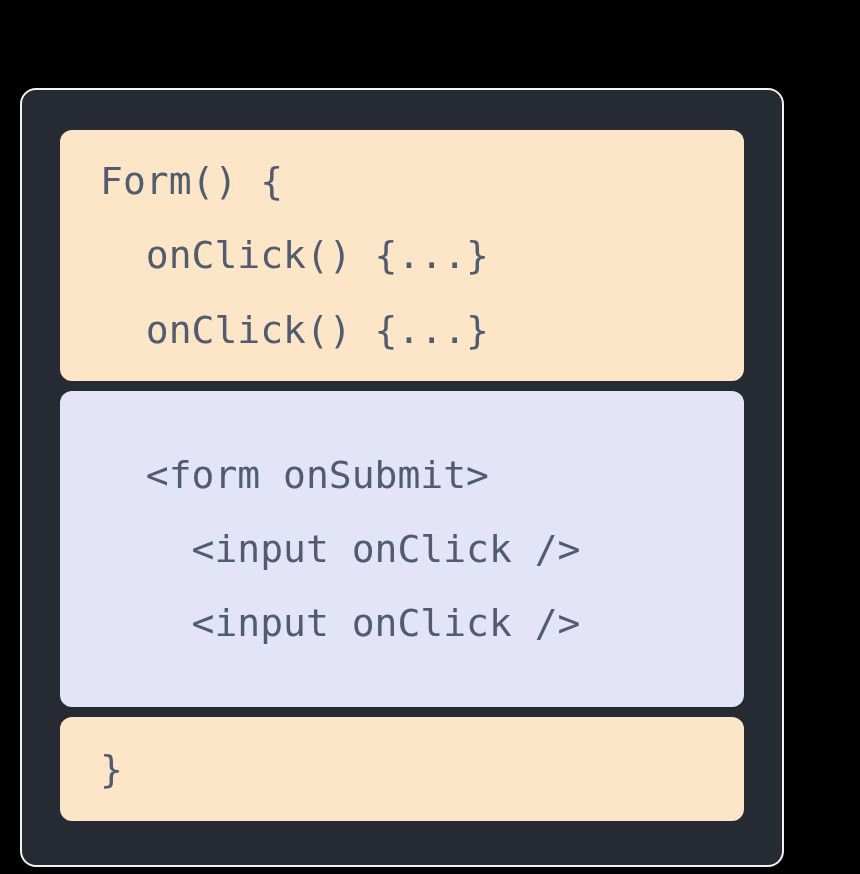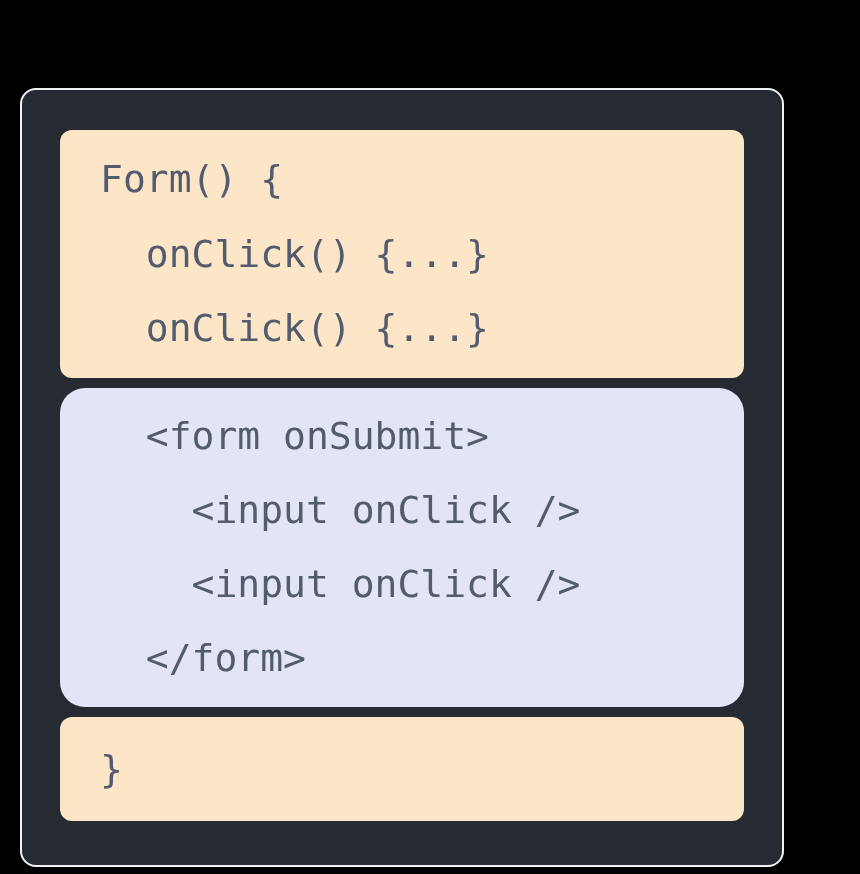--- a/index.html
+++ b/index.html
@@ -42,21 +42,21 @@
   .block {
     box-sizing: border-box;
     border-radius: 12px;
     width: 100%;
     display: flex;
     flex-direction: column;
     justify-content: center;
   }
 
   .block.peach  { background: #fce6c7; }
-  .block.lilac  { background: #e4e4f8; border-radius: 25px; }
+  .block.lilac  { background: #e4e4f8; }
 
   .block-component {
     padding: 26px 30px 26px 40px;
     min-height: 242px;
   }
 
   .block-markup {
     padding: 30px 30px 30px 40px;
     min-height: 316px;
     margin-top: 10px;
@@ -96,21 +96,20 @@
     <div class="block peach block-component">
       <div class="code-line">Form() {</div>
       <div class="code-line">  onClick() {...}</div>
       <div class="code-line">  onClick() {...}</div>
     </div>
 
     <div class="block lilac block-markup">
       <div class="code-line">  &lt;form onSubmit&gt;</div>
       <div class="code-line">    &lt;input onClick /&gt;</div>
       <div class="code-line">    &lt;input onClick /&gt;</div>
-      <div class="code-line">  &lt;/form&gt;</div>
     </div>
 
     <div class="block peach block-close">
       <div class="code-line">}</div>
     </div>
 
   </div>
 
 </div>
 

